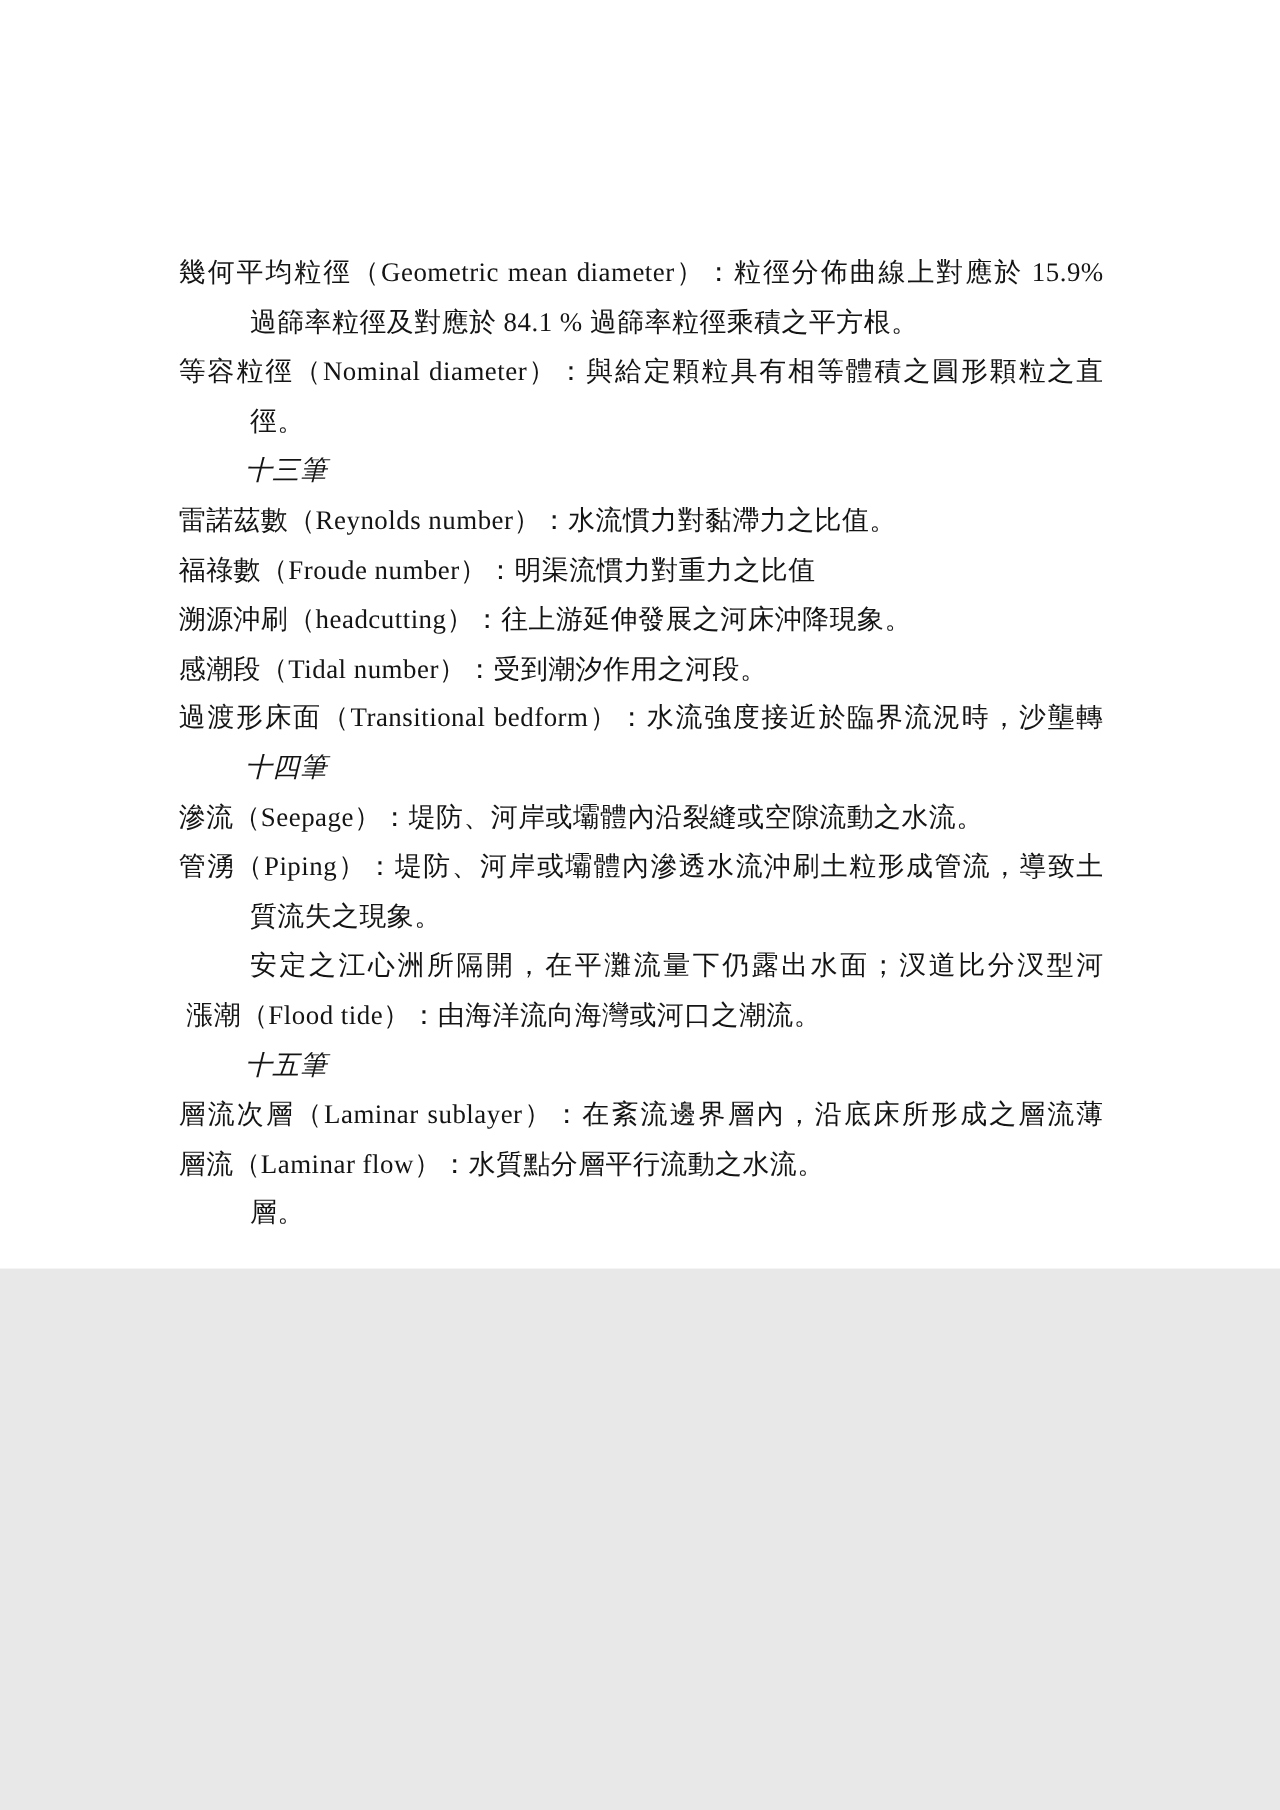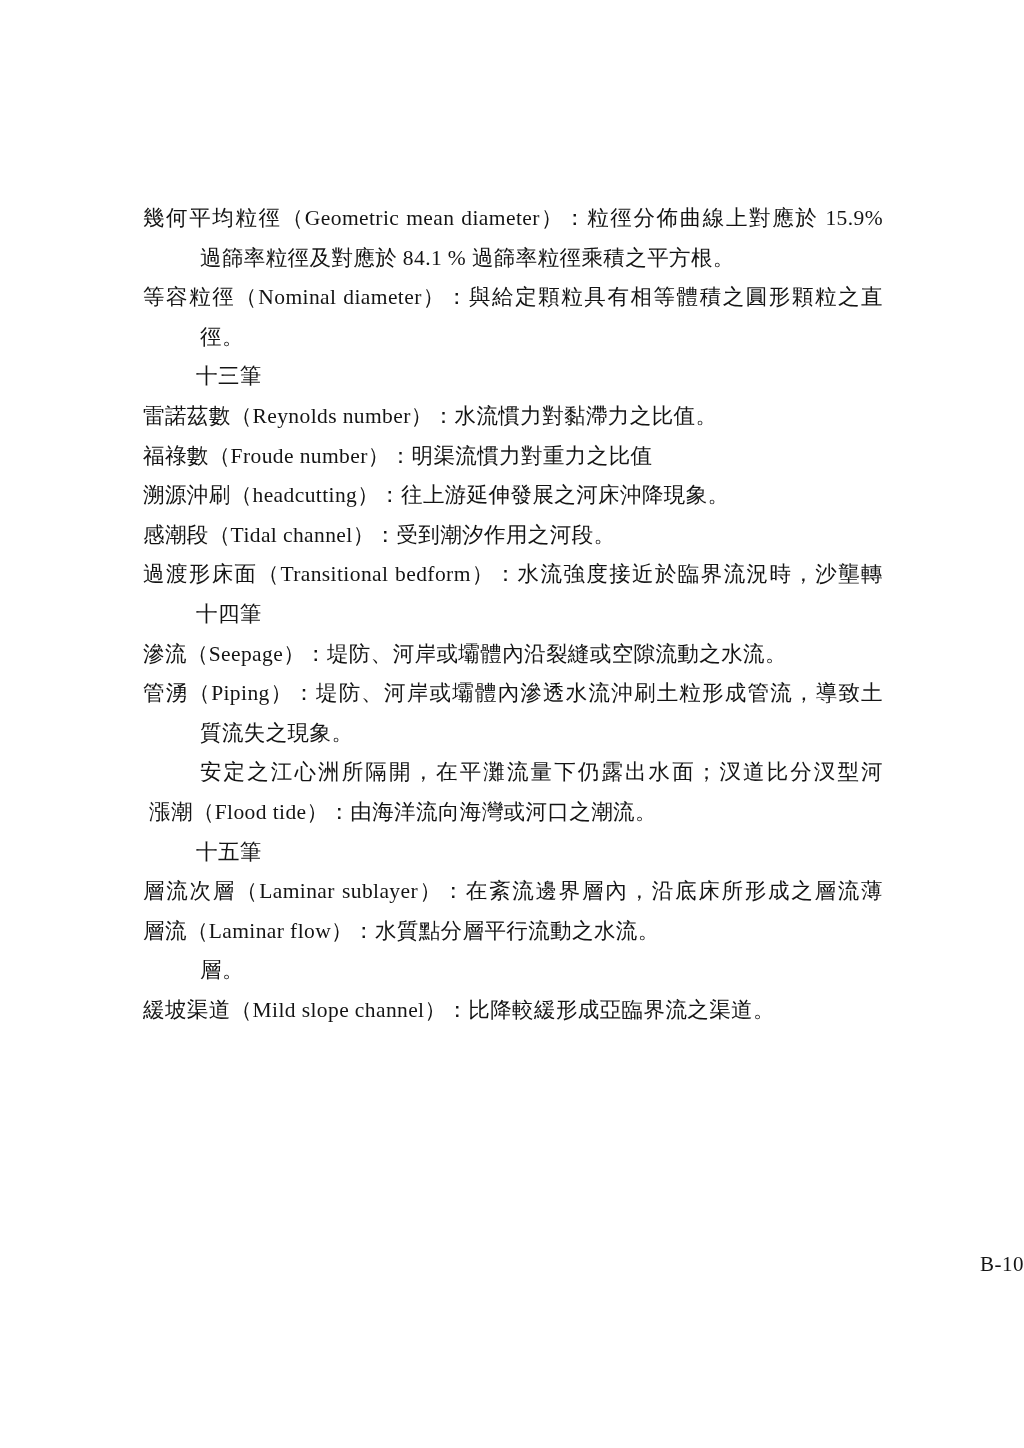--- a/index.html
+++ b/index.html
@@ -3,21 +3,21 @@
 <meta charset="utf-8">
 <style>
   html, body {
     margin: 0;
     padding: 0;
     background: #e8e8e8;
   }
   .page {
     position: relative;
     width: 1024px;
-    height: 1448px;
+    height: 1015px;
     background: #ffffff;
     font-family: "Liberation Serif", "DejaVu Serif", serif;
     color: #141414;
     overflow: hidden;
     margin: 0 auto;
   }
   .content {
     position: absolute;
     left: 143px;
     top: 199px;
@@ -33,20 +33,21 @@
     white-space: normal;
     text-align: justify;
     text-align-last: justify;
     text-justify: inter-character;
   }
   .ln.cont {
     padding-left: 57px;
   }
   .ln.section {
     padding-left: 53px;
+    font-style: italic;
   }
   .ln.sp {
     padding-left: 6px;
   }
   .footer {
     position: absolute;
     top: 1252px;
     left: 0;
     width: 1024px;
     text-align: right;
@@ -60,28 +61,27 @@
 <div class="page">
   <div class="content">
     <div class="ln full">幾何平均粒徑（Geometric mean diameter）：粒徑分佈曲線上對應於 15.9%</div>
     <div class="ln cont">過篩率粒徑及對應於 84.1 % 過篩率粒徑乘積之平方根。</div>
     <div class="ln full">等容粒徑（Nominal diameter）：與給定顆粒具有相等體積之圓形顆粒之直</div>
     <div class="ln cont">徑。</div>
     <div class="ln section">十三筆</div>
     <div class="ln">雷諾茲數（Reynolds number）：水流慣力對黏滯力之比值。</div>
     <div class="ln">福祿數（Froude number）：明渠流慣力對重力之比值</div>
     <div class="ln">溯源沖刷（headcutting）：往上游延伸發展之河床沖降現象。</div>
-    <div class="ln">感潮段（Tidal channel）：受到潮汐作用之河段。</div>
+    <div class="ln">感潮段（Tidal number）：受到潮汐作用之河段。</div>
     <div class="ln full">過渡形床面（Transitional bedform）：水流強度接近於臨界流況時，沙壟轉</div>
     <div class="ln section">十四筆</div>
     <div class="ln">滲流（Seepage）：堤防、河岸或壩體內沿裂縫或空隙流動之水流。</div>
     <div class="ln full">管湧（Piping）：堤防、河岸或壩體內滲透水流沖刷土粒形成管流，導致土</div>
     <div class="ln cont">質流失之現象。</div>
     <div class="ln cont full">安定之江心洲所隔開，在平灘流量下仍露出水面；汊道比分汊型河</div>
     <div class="ln sp">漲潮（Flood tide）：由海洋流向海灣或河口之潮流。</div>
     <div class="ln section">十五筆</div>
     <div class="ln full">層流次層（Laminar sublayer）：在紊流邊界層內，沿底床所形成之層流薄</div>
     <div class="ln">層流（Laminar flow）：水質點分層平行流動之水流。</div>
     <div class="ln cont">層。</div>
-    <div class="ln">緩坡渠道（Mild slope channel）：比降較緩形成亞臨界流之渠道。</div>
   </div>
   <div class="footer">B-10</div>
 </div>
 
 </body></html>

